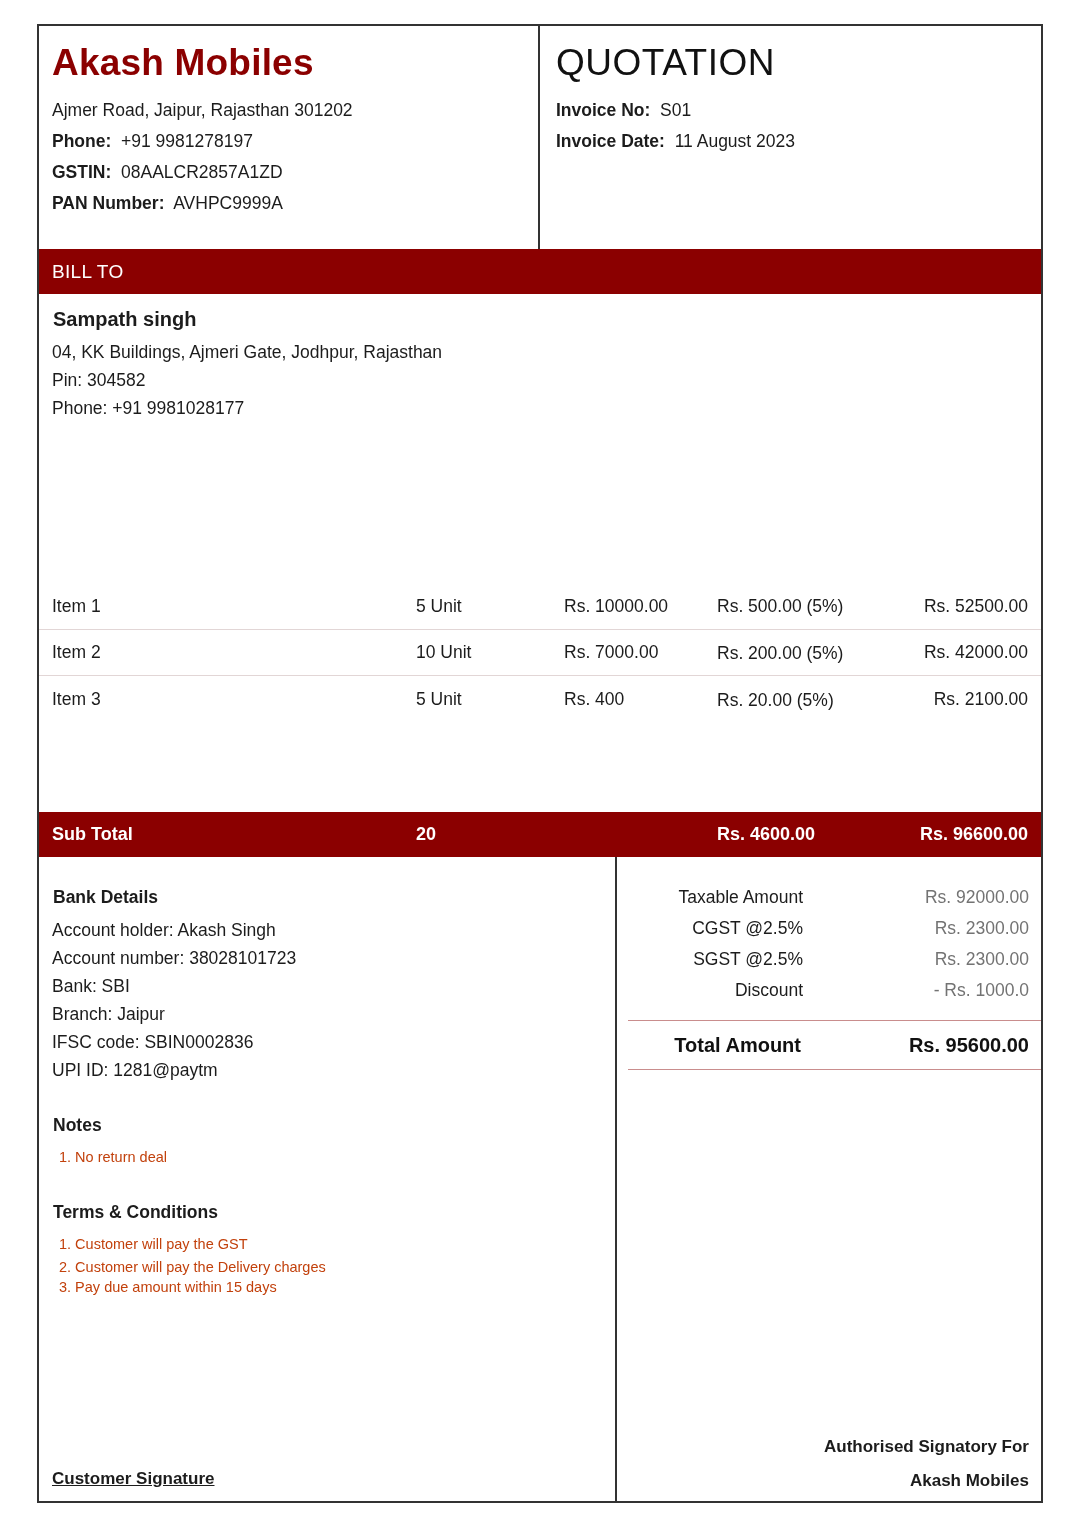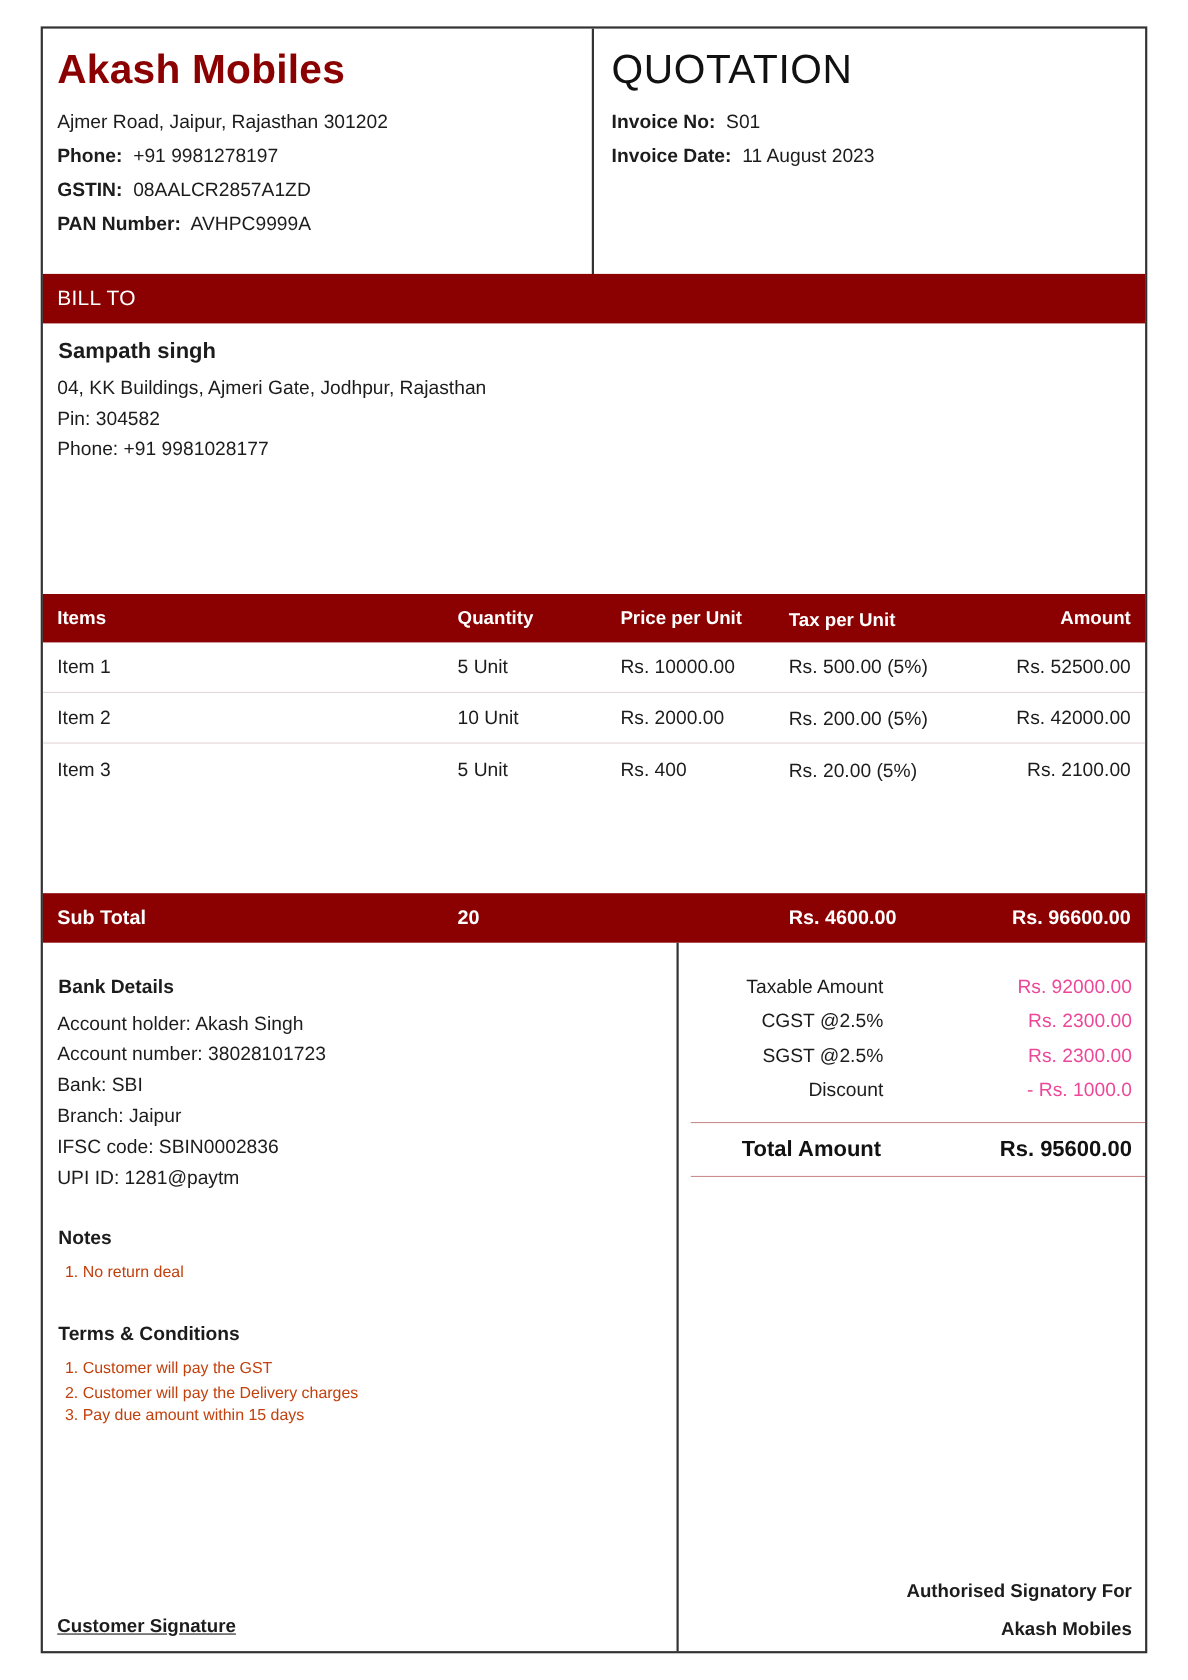--- a/index.html
+++ b/index.html
@@ -52,21 +52,21 @@
 
   
   .bottom-left { position: absolute; left: 0; top: 831px; width: 578px; bottom: 0; border-right: 2px solid #333; }
   .bottom-right { position: absolute; left: 502px; top: 831px; right: 0; bottom: 0; margin-left: 28px; }
 
   .sec-title { position: absolute; left: 14px; font-size: 17.5px; font-weight: bold; color: #1c1c1c; }
   .bank-line { position: absolute; left: 13px; font-size: 17.5px; color: #1c1c1c; }
   .list-item { position: absolute; left: 20px; font-size: 14.5px; color: #c2410c; }
 
   .sum-label { position: absolute; right: 238px; font-size: 17.5px; color: #1c1c1c; text-align: right; white-space: nowrap; }
-  .sum-val { position: absolute; right: 12px; font-size: 17.5px; color: #ec4899; white-space: nowrap; }
+  .sum-val { position: absolute; right: 12px; font-size: 17.5px; color: #737373; white-space: nowrap; }
   .sum-rule { position: absolute; left: 59px; right: 0; height: 1px; background: #c98d8d; }
   .total-label { position: absolute; right: 240px; font-size: 20px; font-weight: bold; color: #111; }
   .total-val { position: absolute; right: 12px; font-size: 20px; font-weight: bold; color: #111; }
 
   .sig-left { position: absolute; left: 13px; bottom: 12px; font-size: 17px; font-weight: bold; color: #1c1c1c; text-decoration: underline; }
   .sig-right { position: absolute; right: 12px; font-size: 17px; font-weight: bold; color: #1c1c1c; text-align: right; }
 </style>
 </head>
 <body>
 
@@ -90,39 +90,32 @@
   <div class="bar bill-bar">
     <span>BILL TO</span>
   </div>
   <div class="bill-to">
     <div class="bill-name">Sampath singh</div>
     <div class="bill-line" style="top:48px">04, KK Buildings, Ajmeri Gate, Jodhpur, Rajasthan</div>
     <div class="bill-line" style="top:76px">Pin: 304582</div>
     <div class="bill-line" style="top:104px">Phone:  +91 9981028177</div>
   </div>
 
-  <div class="bar table-head">
-    <span class="col c-item">Items</span>
-    <span class="col c-qty">Quantity</span>
-    <span class="col c-price">Price per Unit</span>
-    <span class="col c-tax" style="top:14px">Tax per Unit</span>
-    <span class="col c-amt">Amount</span>
-  </div>
 
   <div class="row divided" style="top:558px">
     <span class="col c-item">Item 1</span>
     <span class="col c-qty">5 Unit</span>
     <span class="col c-price">Rs. 10000.00</span>
     <span class="col c-tax">Rs. 500.00 (5%)</span>
     <span class="col c-amt">Rs. 52500.00</span>
   </div>
   <div class="row divided" style="top:604px">
     <span class="col c-item">Item 2</span>
     <span class="col c-qty">10 Unit</span>
-    <span class="col c-price">Rs. 2000.00</span>
+    <span class="col c-price">Rs. 7000.00</span>
     <span class="col c-tax" style="top:13px">Rs. 200.00 (5%)</span>
     <span class="col c-amt">Rs. 42000.00</span>
   </div>
   <div class="row" style="top:651px">
     <span class="col c-item">Item 3</span>
     <span class="col c-qty">5 Unit</span>
     <span class="col c-price">Rs. 400</span>
     <span class="col c-tax" style="top:13px">Rs. 20.00 (5%)</span>
     <span class="col c-amt">Rs. 2100.00</span>
   </div>

